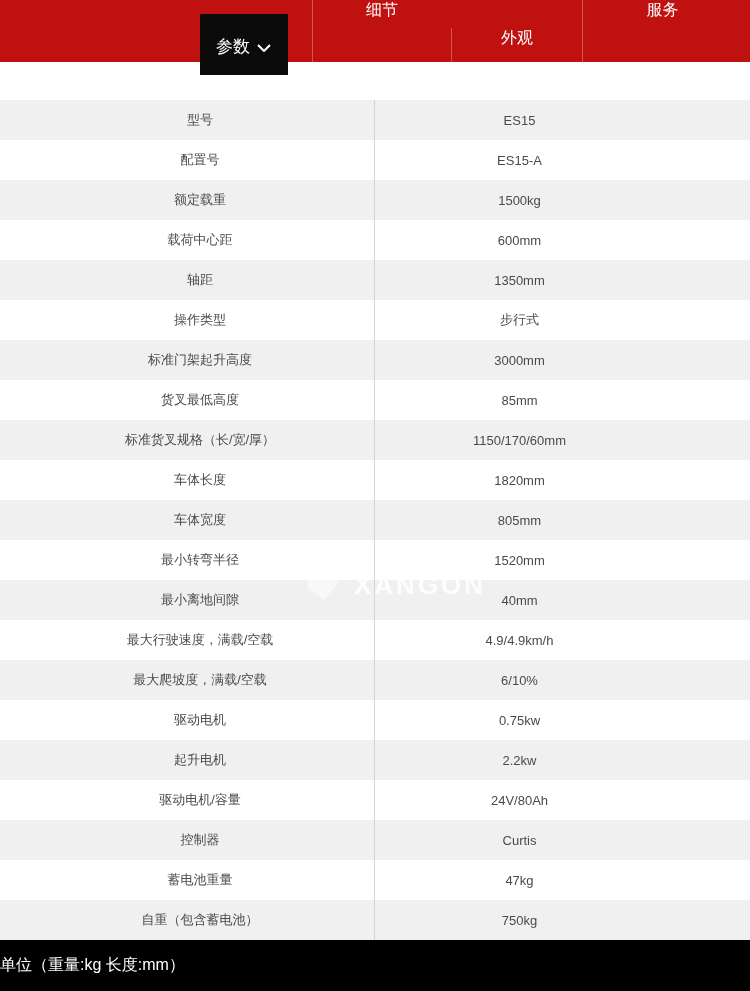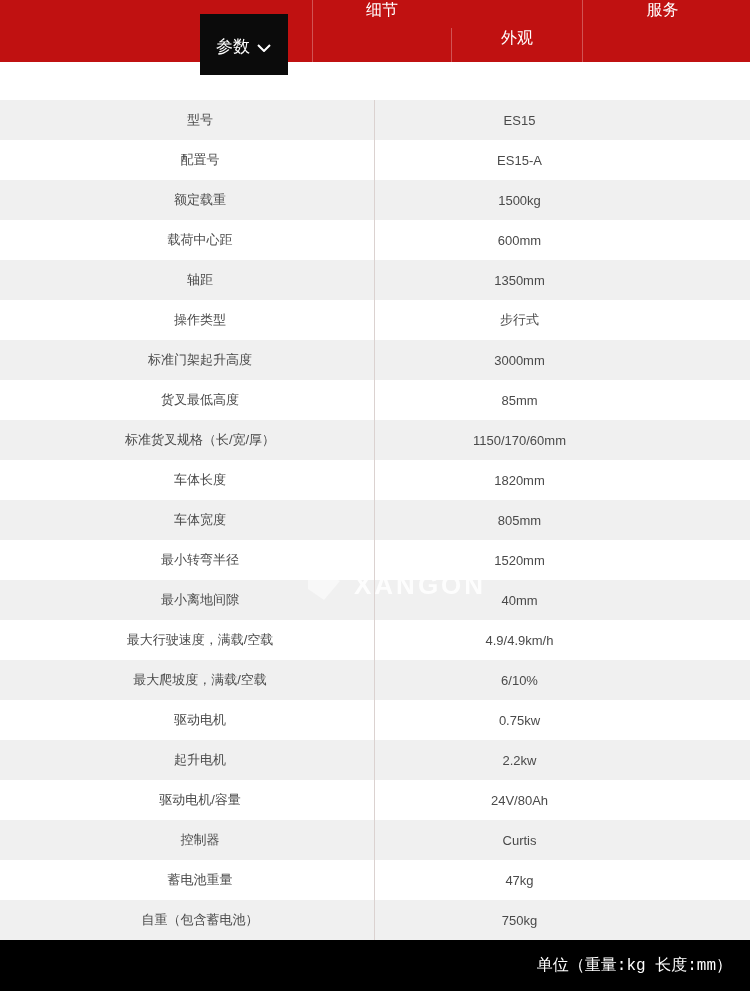--- a/index.html
+++ b/index.html
@@ -43,22 +43,22 @@
     gap:8px;pointer-events:none;z-index:3;
   }
   .wm-logo{opacity:0.65;margin-top:6px;}
   .wm-text{
     font-size:26px;font-weight:bold;letter-spacing:3px;
     color:rgba(255,255,255,0.85);margin-top:24px;line-height:1;
   }
   
   .footer{
     height:51px;background:#000000;box-sizing:border-box;
-    display:flex;align-items:center;justify-content:flex-end;
-    padding-right:18px;color:#ffffff;font-size:16px;font-family:Liberation Mono, monospace;
+    display:flex;align-items:center;
+    padding-right:18px;color:#ffffff;font-size:16px;
   }
 </style>
 </head>
 <body>
 
 <div class="page">
 
   <div class="nav">
     <div class="nav-region r1"></div>
     <div class="nav-region r2 nav-tab">

